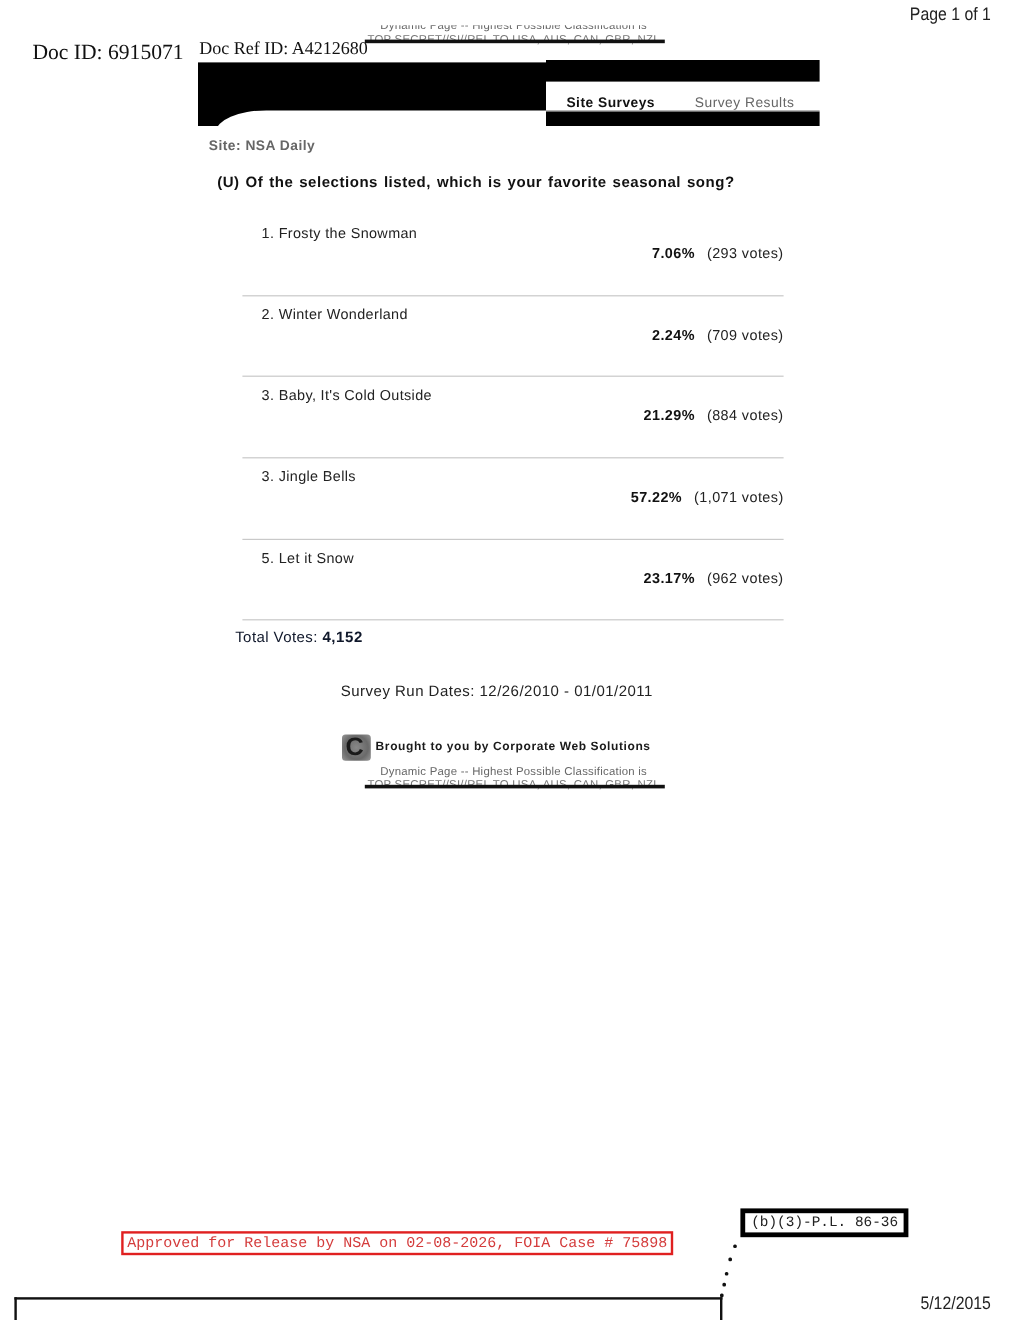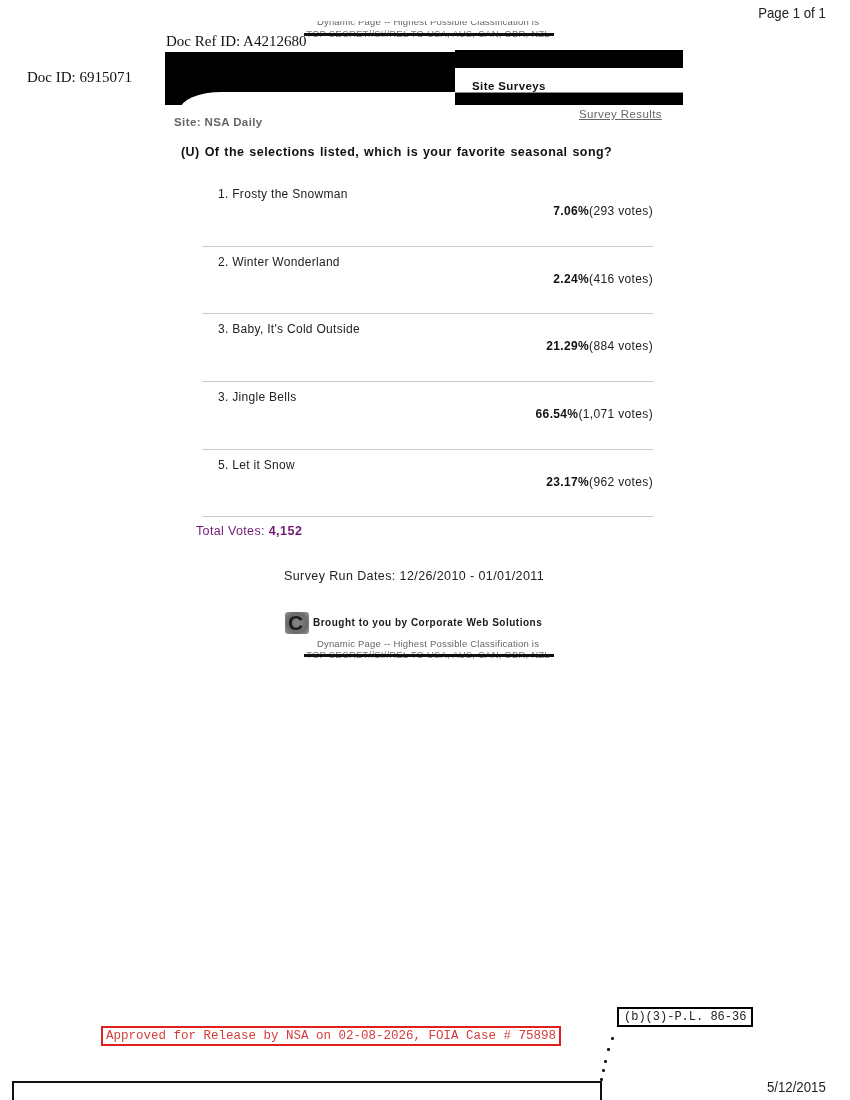--- a/index.html
+++ b/index.html
@@ -1,64 +1,64 @@
 <!DOCTYPE html>
 <html><head>
 <meta charset="utf-8">
 <style>
   html, body { margin:0; padding:0; background:#fff; }
   body { width:850px; height:1100px; position:relative; overflow:hidden; font-family:"Liberation Sans", sans-serif; color:#111; }
   .abs { position:absolute; }
   .serif { font-family:"Liberation Serif", serif; }
 
   #page-num { right:24px; top:4px; font-size:15px; font-family:"Liberation Sans", sans-serif; color:#222; transform:scaleX(0.88); transform-origin:right top; }
-  #doc-id { left:27px; top:33px; font-size:15px;margin-top:36px; }
+  #doc-id { left:27px; top:33px; font-size:18px; }
   #doc-ref { left:166px; top:33px; font-size:15px; z-index:3; }
 
   .classif { font-size:9.5px; color:#666; text-align:center; letter-spacing:0.2px; line-height:11px; }
   .classif .l2 { position:relative; color:#777; }
   .classif .l2::after { content:""; position:absolute; left:-2px; right:-4px; top:5px; height:2.5px; background:#111; }
 
   #top-classif { left:283px; top:21px; width:290px; }
   #top-classif .l1 { height:7px; overflow:hidden; display:block; line-height:2px; }
 
   
   #hdr-left { left:165px; top:52px; width:290px; height:53px; background:#000; }
   #hdr-left-curve { left:180px; top:92px; width:275px; height:20px; background:#fff; border-top-left-radius:42px 18px; }
   #hdr-right-top { left:455px; top:50px; width:228px; height:18px; background:#000; }
   #hdr-right-bottom { left:455px; top:93px; width:228px; height:12px; background:#000; }
   #hdr-right-divider { left:455px; top:92px; width:228px; height:1px; background:#888; }
 
   #nav { left:455px; top:80px; width:228px; height:14px; }
   #tab-site-surveys { position:absolute; left:17px; top:0; font-size:11.5px; font-weight:bold; letter-spacing:0.4px; color:#111; }
-  #tab-survey-results { position:absolute; left:124px; top:0; font-size:11.5px; color:#666; text-decoration:underline; letter-spacing:0.4px;margin-top:28px; }
+  #tab-survey-results { position:absolute; left:124px; top:0; font-size:11.5px; color:#666; letter-spacing:0.4px; }
 
   #site-label { left:174px; top:116px; font-size:11.5px; font-weight:bold; color:#666; letter-spacing:0.4px; }
   #question { left:181px; top:145px; font-size:12.5px; font-weight:bold; color:#111; letter-spacing:0.45px; word-spacing:1px; }
 
   .option { position:absolute; left:202px; width:451px; height:68px; }
   .option .name { position:absolute; left:16px; top:0; font-size:12px; letter-spacing:0.3px; color:#222; }
   .option .result { position:absolute; right:0; top:17px; font-size:12px; letter-spacing:0.35px; color:#222; white-space:nowrap; }
-  .option .pct { font-weight:bold; color:#111; margin-right:0; }
+  .option .pct { font-weight:bold; color:#111; margin-right:10px; }
   .sep { position:absolute; left:202px; width:451px; height:1px; background:#c9c9c9; }
 
-  #total { left:196px; top:524px; font-size:12.5px; letter-spacing:0.35px; color:#701a75; }
+  #total { left:196px; top:524px; font-size:12.5px; letter-spacing:0.35px; color:#0f172a; }
   #total b { letter-spacing:0.5px; }
 
   #run-dates { left:284px; top:569px; font-size:12.5px; letter-spacing:0.4px; color:#222; }
 
   #brand { left:285px; top:612px; height:22px; }
   #brand-logo { position:absolute; left:0; top:0; width:24px; height:22px; background:radial-gradient(circle at 50% 50%, #888 0, #6a6a6a 60%, #999 100%); border-radius:3px; }
   #brand-logo::before { content:"C"; position:absolute; left:3px; top:-1px; font-size:21px; font-weight:bold; color:#1a1a1a; font-family:"Liberation Sans", sans-serif; }
   #brand-text { position:absolute; left:28px; top:5px; font-size:10px; font-weight:bold; letter-spacing:0.5px; color:#1a1a1a; white-space:nowrap; }
 
   #bot-classif { left:283px; top:638px; width:290px; }
 
   #approved { left:101px; top:1026px; border:2.5px solid #e02020; padding:1px 3px; font-size:12.5px; color:#d43c3c; font-family:"Liberation Mono", monospace; white-space:nowrap; }
-  #exemption { left:617px; top:1007px; border:2px solid #000000; padding:1px 5px; font-size:12px; font-family:"Liberation Mono", monospace; color:#222; white-space:nowrap; }
+  #exemption { left:617px; top:1007px; border:4px solid #000000; padding:1px 5px; font-size:12px; font-family:"Liberation Mono", monospace; color:#222; white-space:nowrap; }
   .dot { position:absolute; width:2.5px; height:2.5px; background:#111; border-radius:50%; }
   #bottom-box { left:12px; top:1081px; width:586px; height:30px; border:2.5px solid #111; border-bottom:none; }
   #print-date { right:24px; top:1078px; font-size:15px; color:#222; transform:scaleX(0.88); transform-origin:right top; }
 </style>
 </head>
 <body>
 
 <div id="page-num" class="abs">Page 1 of 1</div>
 <div id="doc-id" class="abs serif">Doc ID: 6915071</div>
 <div id="doc-ref" class="abs serif">Doc Ref ID: A4212680</div>
@@ -83,33 +83,33 @@
 <div id="question" class="abs">(U) Of the selections listed, which is your favorite seasonal song?</div>
 
 <div class="option" style="top:187px;">
   <span class="name">1. Frosty the Snowman</span>
   <span class="result"><span class="pct">7.06%</span><span>(293 votes)</span></span>
 </div>
 <div class="sep" style="top:246px;"></div>
 
 <div class="option" style="top:255px;">
   <span class="name">2. Winter Wonderland</span>
-  <span class="result"><span class="pct">2.24%</span><span>(416 votes)</span></span>
+  <span class="result"><span class="pct">2.24%</span><span>(709 votes)</span></span>
 </div>
 <div class="sep" style="top:313px;"></div>
 
 <div class="option" style="top:322px;">
   <span class="name">3. Baby, It's Cold Outside</span>
   <span class="result"><span class="pct">21.29%</span><span>(884 votes)</span></span>
 </div>
 <div class="sep" style="top:381px;"></div>
 
 <div class="option" style="top:390px;">
   <span class="name">3. Jingle Bells</span>
-  <span class="result"><span class="pct">66.54%</span><span>(1,071 votes)</span></span>
+  <span class="result"><span class="pct">57.22%</span><span>(1,071 votes)</span></span>
 </div>
 <div class="sep" style="top:449px;"></div>
 
 <div class="option" style="top:458px;">
   <span class="name">5. Let it Snow</span>
   <span class="result"><span class="pct">23.17%</span><span>(962 votes)</span></span>
 </div>
 <div class="sep" style="top:516px;"></div>
 
 <div id="total" class="abs">

